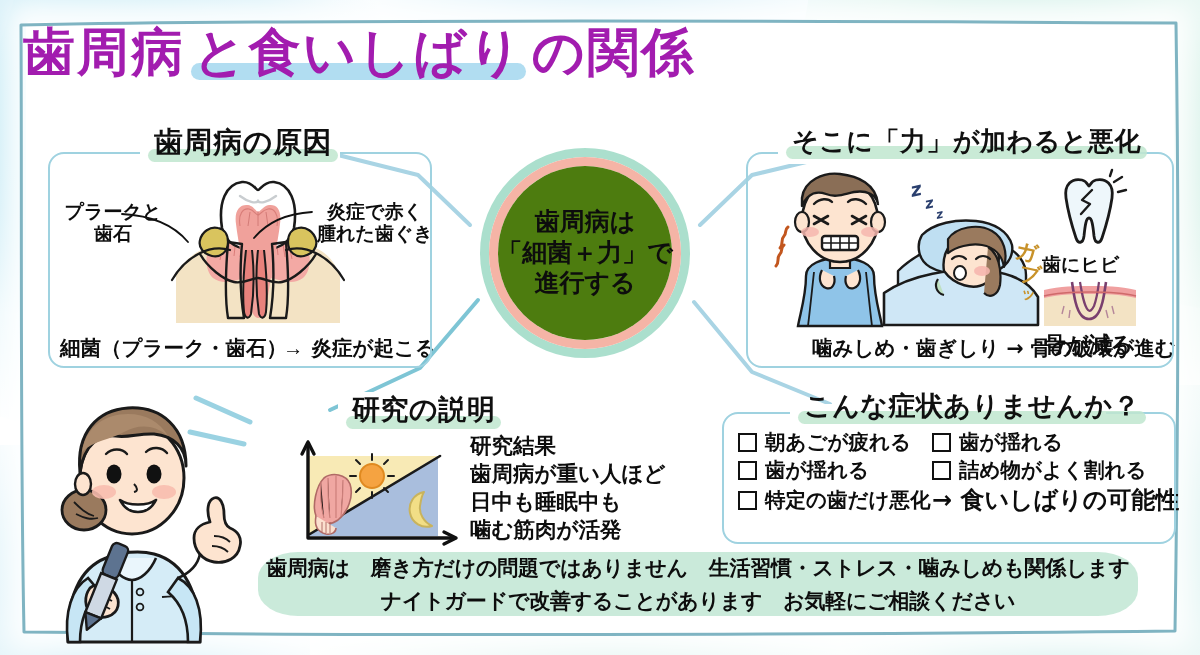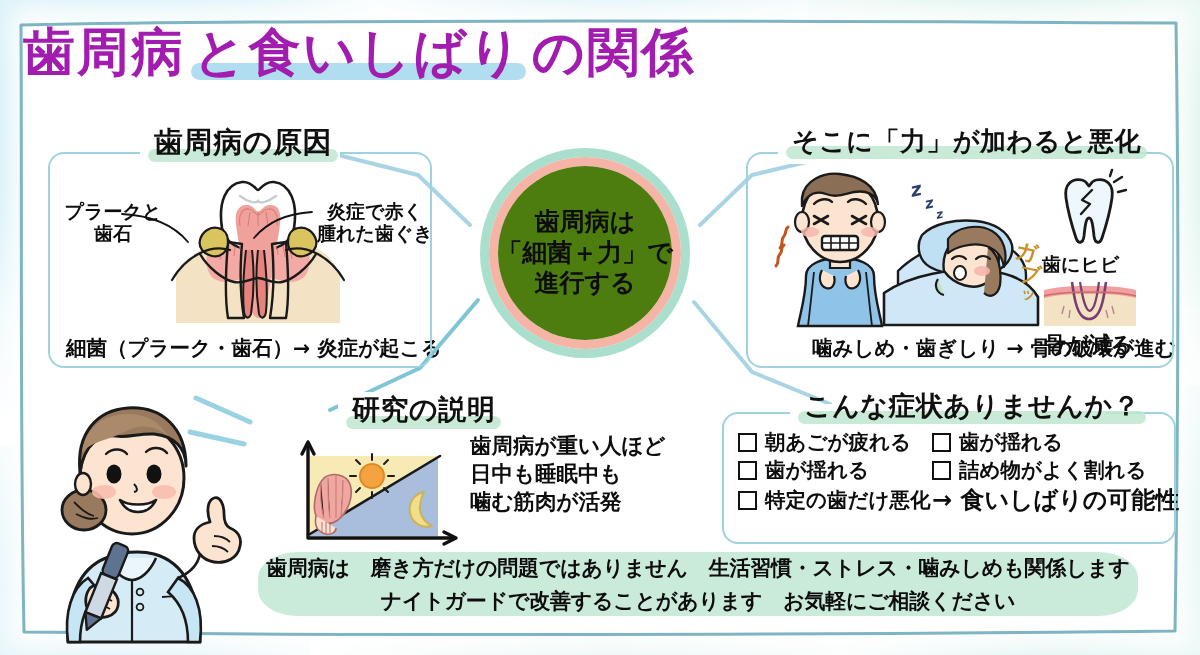--- a/index.html
+++ b/index.html
@@ -189,21 +189,21 @@
   </svg>
 
   <div class="note" style="left:310px;top:200px;width:130px;">
     <div>炎症で赤く</div>
     <div>腫れた歯ぐき</div>
   </div>
   <div class="note" style="left:58px;top:200px;width:110px;">
     <div>プラークと</div>
     <div>歯石</div>
   </div>
-  <div class="cap" style="left:66px;top:334px;">細菌（プラーク・歯石）→ 炎症が起こる</div>
+  <div class="cap" style="left:60px;top:334px;font-family:Liberation Mono, monospace;">細菌（プラーク・歯石）→ 炎症が起こる</div>
 
   <div class="panel" style="left:746px;top:152px;width:424px;height:212px;z-index:3;"></div>
   <div class="title-mask" style="left:778px;top:142px;width:356px;height:22px;z-index:4;"></div>
   <div class="panel-title" style="left:778px;top:128px;font-size:26px;z-index:5;">
     <span class="hl"><span>そこに「力」が加わると悪化</span></span>
   </div>
 
   <svg style="position:absolute;left:770px;top:168px;width:140px;height:160px;z-index:4;" viewBox="0 0 140 160">
     <path d="M36,108 C36,128 30,146 28,158 L112,158 C110,146 104,128 104,108 C104,96 88,90 70,90 C52,90 36,96 36,108 Z" fill="#8fc4e8" stroke="#1a1a1a" stroke-width="2.4"></path>
     <path d="M44,104 C42,122 40,142 38,158" fill="none" stroke="#1a1a1a" stroke-width="1.8"></path>
@@ -371,20 +371,21 @@
         <path d="M38,82 L38,93"></path>
         <path d="M42,82 L42,93"></path>
     </g>
 
     <path d="M20,4 L20,98 L166,98" fill="none" stroke="#111" stroke-width="3.4" stroke-linecap="round" stroke-linejoin="round"></path>
     <path d="M20,2 L14,14 M20,2 L26,14" fill="none" stroke="#111" stroke-width="3.4" stroke-linecap="round"></path>
     <path d="M168,98 L156,92 M168,98 L156,104" fill="none" stroke="#111" stroke-width="3.4" stroke-linecap="round"></path>
   </svg>
 
   <div class="study-lines">
+    <div>研究結果</div>
     <div>歯周病が重い人ほど</div>
     <div>日中も睡眠中も</div>
     <div>噛む筋肉が活発</div>
   </div>
 
   <div class="panel" style="left:722px;top:412px;width:450px;height:128px;z-index:3;"></div>
   <div class="title-mask" style="left:790px;top:404px;width:316px;height:18px;z-index:4;"></div>
   <div class="panel-title" style="left:790px;top:392px;font-size:27px;z-index:5;">
     <span class="hl"><span>こんな症状ありませんか？</span></span>
   </div>

